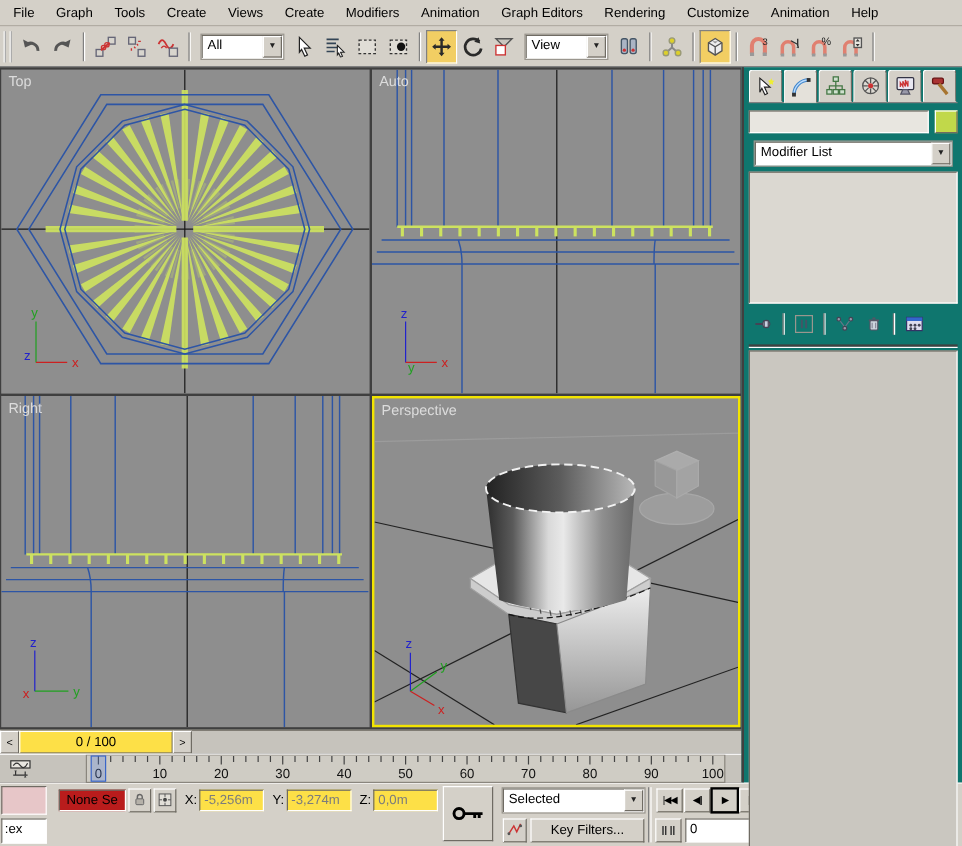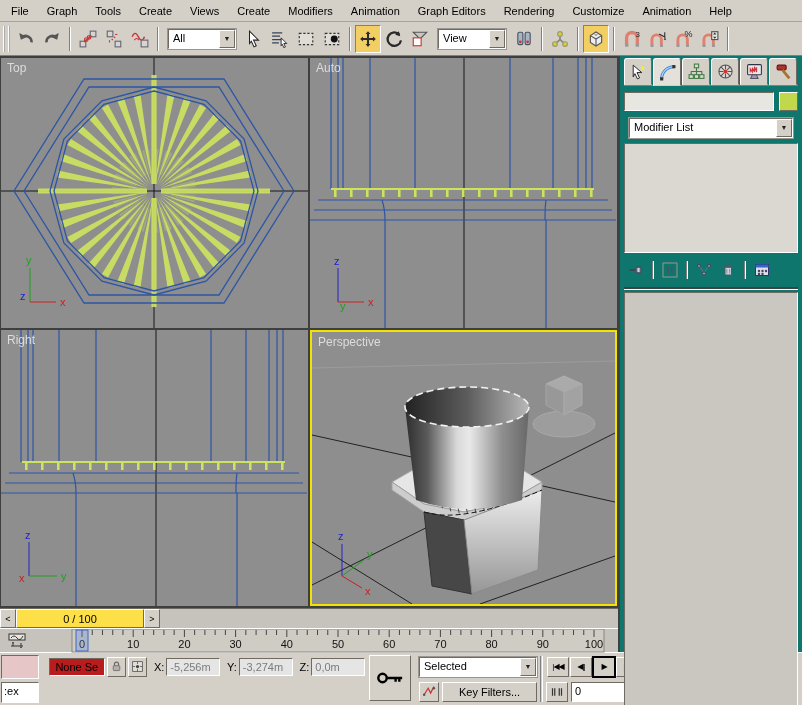--- a/index.html
+++ b/index.html
@@ -71,21 +71,21 @@
   .ssep{width:2px;height:18px;margin:0 4px;border-left:1px solid #808080;border-right:1px solid #fff;}
   #pdivider{margin-top:4px;border-top:2px solid #404040;border-bottom:1px solid #fff;height:3px;}
   #rollout{margin-top:2px;height:420px;background:#cac7c0;
     border:1px solid;border-color:#6f6b63 #fff #fff #6f6b63;}
 
   
   #statusbar{height:53px;display:flex;background:#d4d0c8;border-top:1px solid #fff;
     padding:2px 1px;align-items:stretch;}
   .col{display:flex;flex-direction:column;justify-content:space-between;}
   .srow{display:flex;align-items:center;height:23px;}
-  .sunkfld{border:1px solid;border-color:#6f6b63 #fff #fff #6f6b63;background:#e5e5e5;
+  .sunkfld{border:1px solid;border-color:#6f6b63 #fff #fff #6f6b63;background:#fde047;
     padding:2px 3px;white-space:nowrap;overflow:hidden;}
   #macrofld{width:38px;height:24px;background:#e7c6c8;border:1px solid;
     border-color:#6f6b63 #fff #fff #6f6b63;}
   #listenerfld{width:38px;height:21px;background:#fff;border:1px solid;
     border-color:#6f6b63 #fff #fff #6f6b63;padding:2px 2px;}
   .minibtn{width:20px;height:20px;display:flex;align-items:center;justify-content:center;
     background:#d4d0c8;border:1px solid;border-color:#fff #6f6b63 #6f6b63 #fff;margin-left:2px;padding:0;}
   .coordlbl{margin:0 2px 0 7px;}
   .coordfld{width:56px;color:#7c7c7c;}
   .btn{background:#d4d0c8;border:1px solid;border-color:#fff #6f6b63 #6f6b63 #fff;

